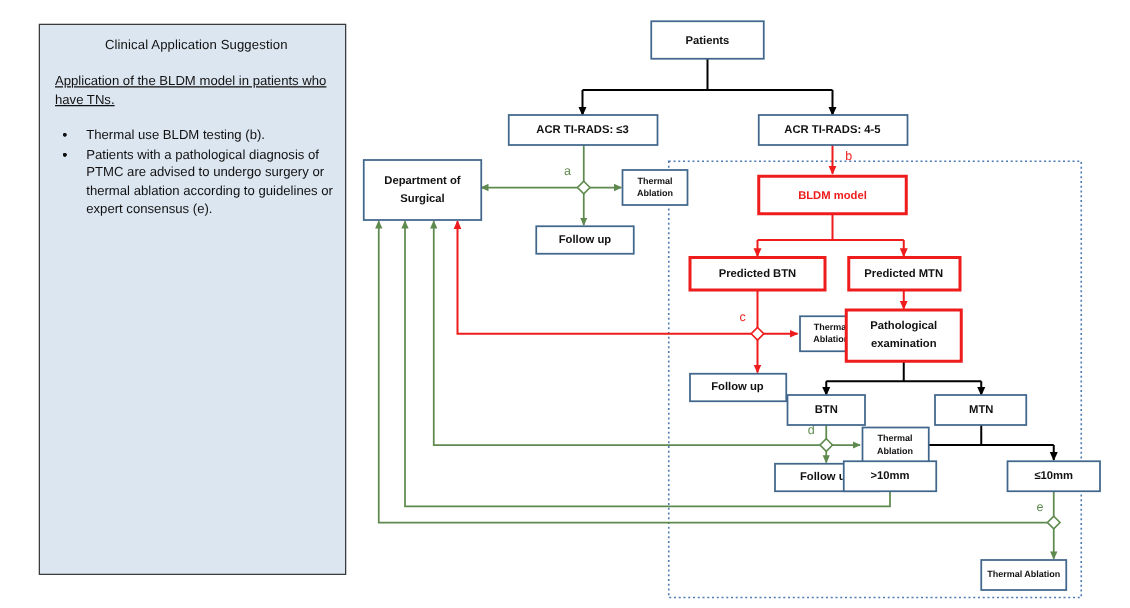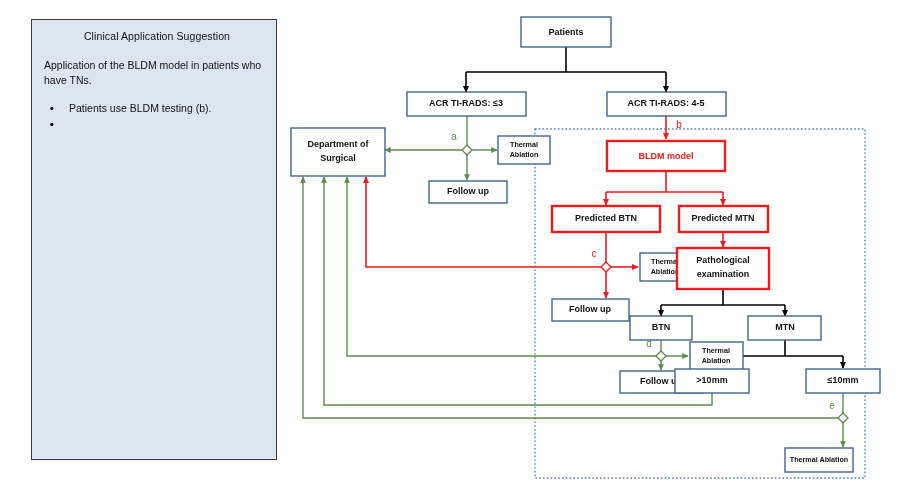--- a/index.html
+++ b/index.html
@@ -32,20 +32,21 @@
     font-size: 10.5px;
     color: #111111;
     margin-bottom: 16px;
     letter-spacing: 0.1px;
   }
   #info-intro {
     font-size: 10.5px;
     color: #111111;
     line-height: 14.5px;
     margin-bottom: 14px;
+    text-decoration: underline;
   }
   ul.bullets {
     list-style: none;
     margin: 0;
     padding: 0;
   }
   ul.bullets li {
     position: relative;
     font-size: 10.5px;
     color: #111111;
@@ -145,24 +146,24 @@
   }
 </style>
 </head>
 <body>
 
 <div id="info-panel">
   <div id="info-title">Clinical Application Suggestion</div>
   <div id="info-intro">Application of the BLDM model in patients who have TNs.</div>
   <ul class="bullets">
     <li><span class="dot">•</span></li>
-    <li><span class="dot">•</span><span>Patients use BLDM testing (b).</span></li>
+    <li><span class="dot">•</span><span>Thermal use BLDM testing (b).</span></li>
     <li><span class="dot">•</span></li>
     <li><span class="dot">•</span></li>
-    <li><span class="dot">•</span></li>
+    <li><span class="dot">•</span><span>Patients with a pathological diagnosis of PTMC are advised to undergo surgery or thermal ablation according to guidelines or expert consensus (e).</span></li>
   </ul>
 </div>
 
 <svg id="flow" width="904" height="486">
   <defs>
     <marker id="arrow-black" viewBox="0 0 10 10" refX="8" refY="5" markerWidth="5" markerHeight="5" orient="auto-start-reverse">
       <path d="M 0 1 L 9 5 L 0 9 z" fill="#000000"></path>
     </marker>
     <marker id="arrow-red" viewBox="0 0 10 10" refX="8" refY="5" markerWidth="5" markerHeight="5" orient="auto-start-reverse">
       <path d="M 0 1 L 9 5 L 0 9 z" fill="#ee1c1c"></path>

